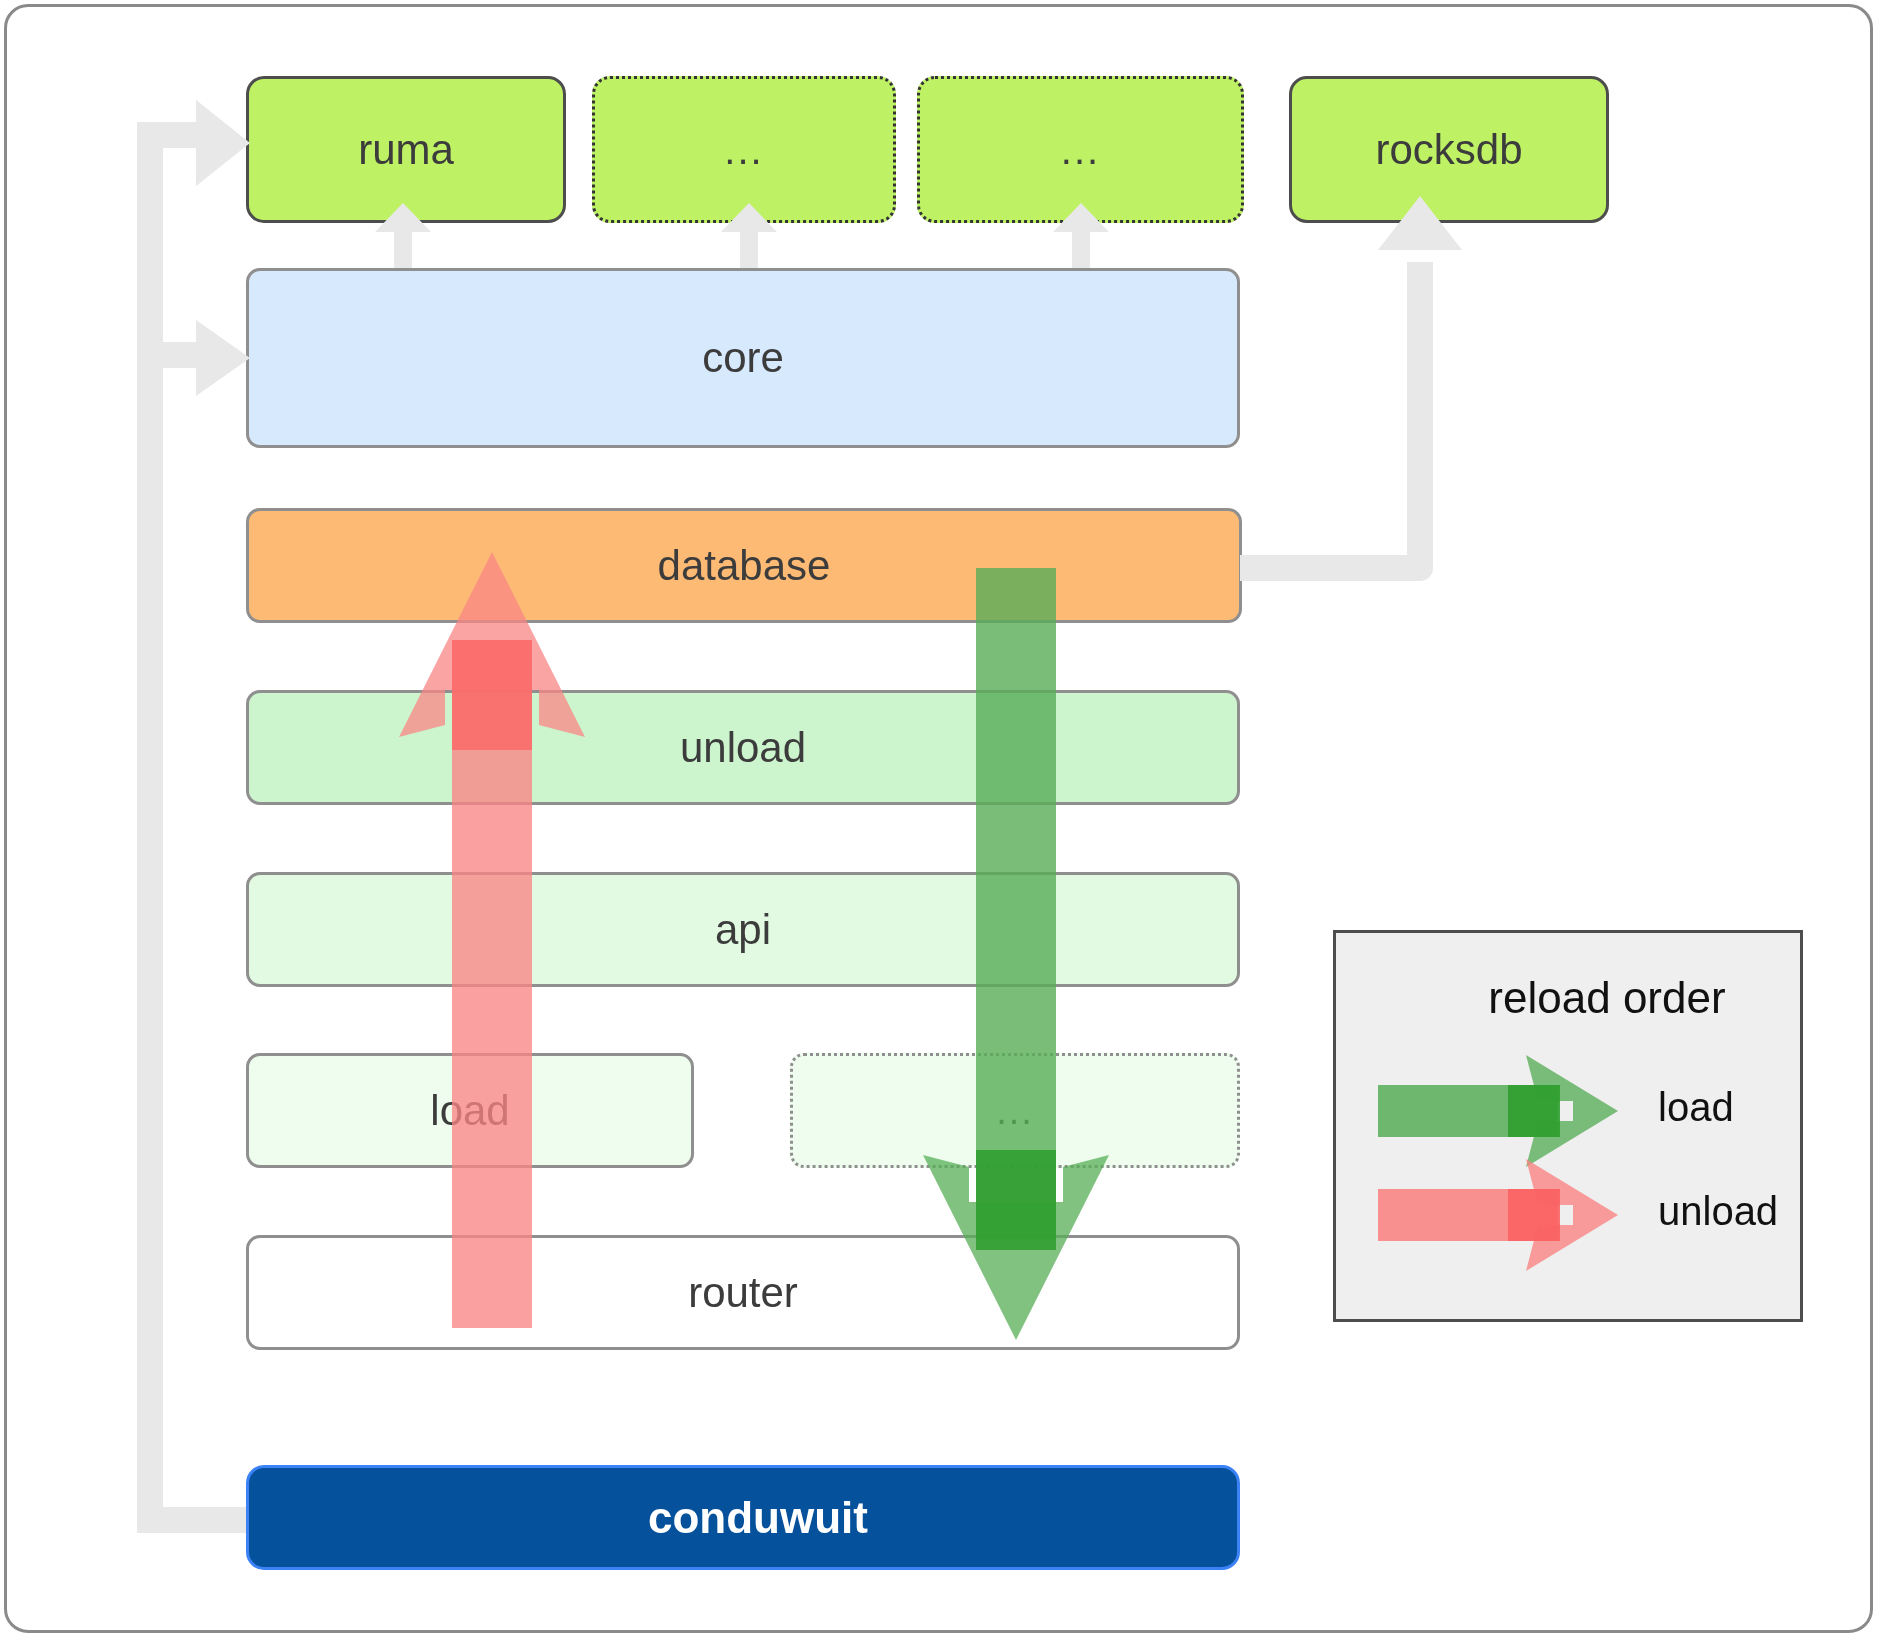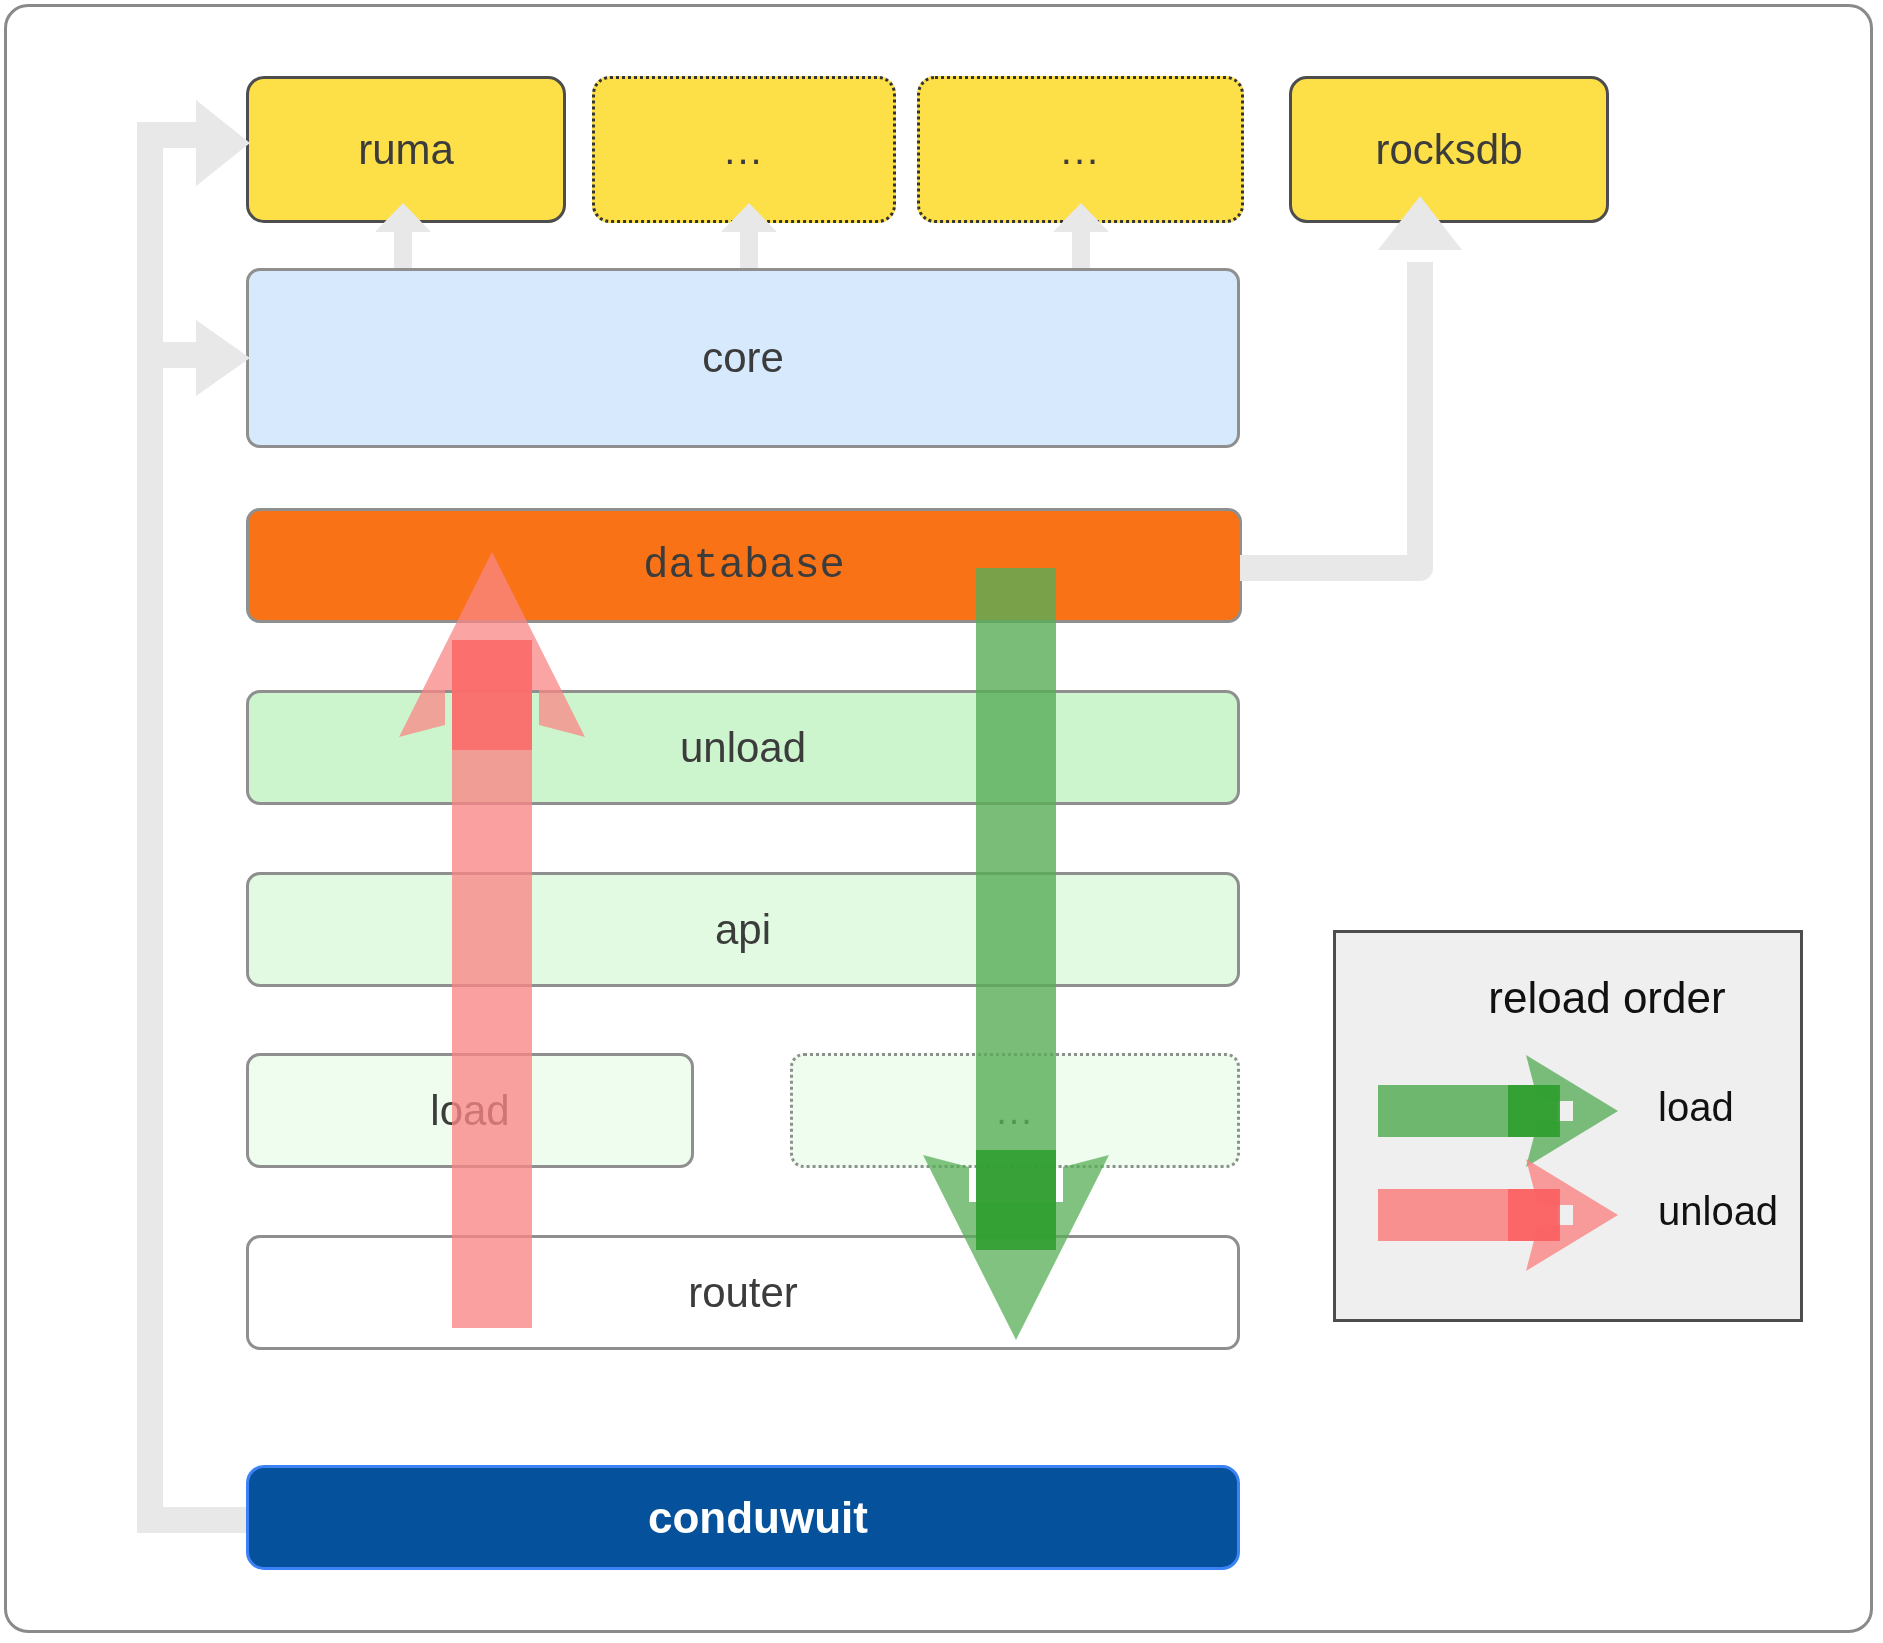--- a/index.html
+++ b/index.html
@@ -9,32 +9,32 @@
   .frame{
     position:absolute;left:4px;top:4px;width:1869px;height:1629px;
     border:3px solid #8a8a8a;border-radius:24px;background:#fff;box-sizing:border-box;
   }
 
   .box{position:absolute;box-sizing:border-box;display:flex;align-items:center;justify-content:center;
        border-radius:16px;}
   .box .lbl{position:relative;z-index:3;line-height:1;}
 
   
-  .dep{height:147px;top:76px;background:#fde047;border:3px solid #4d4d4d;border-radius:18px;}
+  .dep{height:147px;top:76px;background:#bef264;border:3px solid #4d4d4d;border-radius:18px;}
   .dep.dotted{border-style:dotted;border-color:#333;}
   .dep .lbl{font-size:42px;color:#3c3c3c;}
   .dep.ellip .lbl{font-size:40px;color:#3c3c3c;letter-spacing:2px;}
 
   
   .layer{border:3px solid #8f8f8f;border-radius:14px;}
   .layer .lbl{font-size:42px;color:#3c3c3c;}
   .layer.dotted{border-style:dotted;border-color:#8f8f8f;border-width:3px;}
 
   #core{left:246px;top:268px;width:994px;height:180px;background:#d6e9fd;}
-  #database{left:246px;top:508px;width:996px;height:115px;background:#f97316;font-family:Liberation Mono, monospace;}
+  #database{left:246px;top:508px;width:996px;height:115px;background:#fdba74;}
   #service{left:246px;top:690px;width:994px;height:115px;background:#cdf5cd;}
   #api{left:246px;top:872px;width:994px;height:115px;background:#e2fae2;}
   #admin{left:246px;top:1053px;width:448px;height:115px;background:#effdef;}
   #adminmore{left:790px;top:1053px;width:450px;height:115px;background:#effdef;}
   #router{left:246px;top:1235px;width:994px;height:115px;background:#ffffff;}
 
   #conduwuit{left:246px;top:1465px;width:994px;height:105px;background:#06519b;
              border:3px solid #3b82f6;border-radius:18px;padding-left:30px;}
   #conduwuit .lbl{font-size:44px;color:#ffffff;font-weight:bold;}
 

